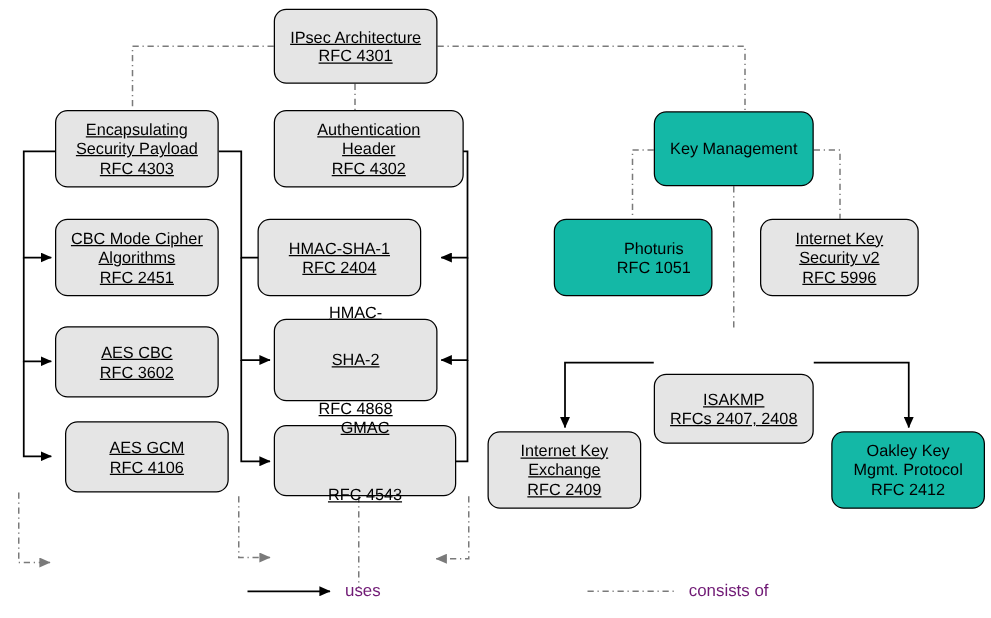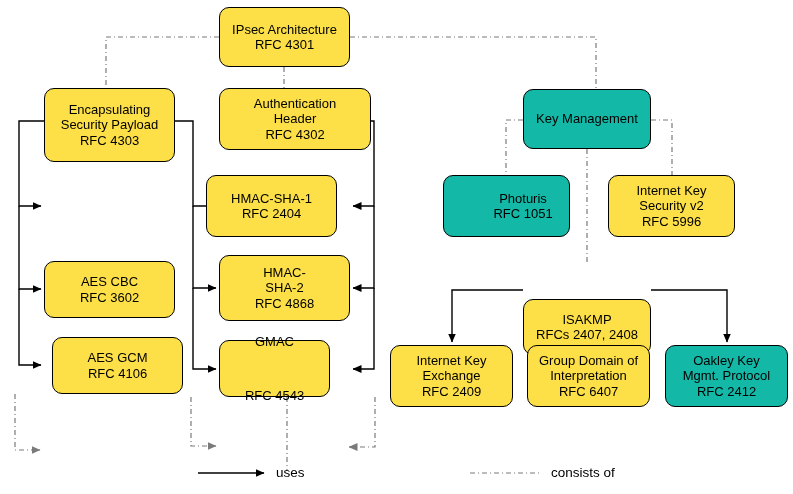--- a/index.html
+++ b/index.html
@@ -4,24 +4,24 @@
 <style>
   html,body{margin:0;padding:0;background:#ffffff;}
   body{width:793px;height:494px;overflow:hidden;
        font-family:"Liberation Sans","DejaVu Sans",sans-serif;}
   #diagram{position:relative;width:793px;height:494px;}
   svg{position:absolute;top:0;left:0;width:793px;height:494px;}
   .nodebox{position:absolute;box-sizing:border-box;border:1.4px solid #000;
            border-radius:10px;display:flex;flex-direction:column;
            align-items:center;justify-content:center;
            font-size:13px;line-height:15.5px;color:#000;text-align:center;}
-  .nodebox.blue{background:#fde047;}
+  .nodebox.blue{background:#e5e5e5;text-decoration:underline;}
   .nodebox.white{background:#14b8a6;}
   .nodebox .ln{display:block;white-space:nowrap;}
-  .legend-label{position:absolute;font-size:13.5px;color:#000000;white-space:nowrap;}
+  .legend-label{position:absolute;font-size:13.5px;color:#701a75;white-space:nowrap;}
 </style>
 </head>
 <body>
 
 <div id="diagram">
 
   <svg viewBox="0 0 793 494">
     <defs>
       <marker id="arrSolid" markerWidth="9" markerHeight="8" refX="8.5" refY="4" orient="auto" markerUnits="userSpaceOnUse">
         <path d="M0,0 L9,4 L0,8 z" fill="#000"></path>
@@ -71,75 +71,75 @@
     </g>
   </svg>
 
   <div class="legend-label" style="left:276px;top:465px;">uses</div>
   <div class="legend-label" style="left:551px;top:465px;">consists of</div>
 
 <div class="nodebox blue" style="left: 219px; top: 7px; width: 131px; height: 60px;">
       <span class="ln">IPsec Architecture</span>
       <span class="ln">RFC 4301</span>
     </div>
-    <div class="nodebox blue" style="left: 44px; top: 88px; width: 131px; height: 74px;">
+    <div class="nodebox blue" style="left: 44px; top: 88px; width: 131px; height: 62px;">
       <span class="ln">Encapsulating</span>
       <span class="ln">Security Payload</span>
       <span class="ln">RFC 4303</span>
     </div>
     <div class="nodebox blue" style="left: 219px; top: 88px; width: 152px; height: 62px;">
       <span class="ln">Authentication</span>
       <span class="ln">Header</span>
       <span class="ln">RFC 4302</span>
     </div>
     <div class="nodebox white" style="left: 523px; top: 89px; width: 128px; height: 60px;">
       <span class="ln">Key Management</span>
+    </div>
+    <div class="nodebox blue" style="left: 44px; top: 175px; width: 131px; height: 62px;">
+      <span class="ln">CBC Mode Cipher</span>
+      <span class="ln">Algorithms</span>
+      <span class="ln">RFC 2451</span>
     </div>
     <div class="nodebox blue" style="left: 206px; top: 175px; width: 131px; height: 62px;">
       <span class="ln">HMAC-SHA-1</span>
       <span class="ln">RFC 2404</span>
     </div>
     <div class="nodebox white" style="left: 443px; top: 175px; width: 127px; height: 62px; padding-left: 33px;">
       <span class="ln">Photuris</span>
       <span class="ln">RFC 1051</span>
     </div>
     <div class="nodebox blue" style="left: 608px; top: 175px; width: 127px; height: 62px;">
       <span class="ln">Internet Key</span>
       <span class="ln">Security v2</span>
       <span class="ln">RFC 5996</span>
     </div>
     <div class="nodebox blue" style="left: 44px; top: 261px; width: 131px; height: 57px;">
       <span class="ln">AES CBC</span>
       <span class="ln">RFC 3602</span>
     </div>
-    <div class="nodebox blue" style="left: 219px; top: 255px; width: 131px; height: 66px;">
+    <div class="nodebox blue" style="left: 219px; top: 255px; width: 131px; height: 66px; gap: 23px;">
       <span class="ln">HMAC-</span>
       <span class="ln">SHA-2</span>
       <span class="ln">RFC 4868</span>
     </div>
     <div class="nodebox blue" style="left: 523px; top: 262px; width: 128px; height: 56px; margin-top: 37px;">
       <span class="ln">ISAKMP</span>
       <span class="ln">RFCs 2407, 2408</span>
     </div>
     <div class="nodebox blue" style="left: 52px; top: 337px; width: 131px; height: 57px;">
       <span class="ln">AES GCM</span>
       <span class="ln">RFC 4106</span>
     </div>
-    <div class="nodebox blue" style="left: 219px; top: 340px; width: 111px; height: 57px; gap: 39px;">
+    <div class="nodebox blue" style="left: 219px; top: 340px; width: 146px; height: 57px; gap: 39px;">
       <span class="ln">GMAC</span>
       <span class="ln">RFC 4543</span>
     </div>
     <div class="nodebox blue" style="left: 390px; top: 345px; width: 123px; height: 62px;">
       <span class="ln">Internet Key</span>
       <span class="ln">Exchange</span>
       <span class="ln">RFC 2409</span>
-    </div>
-    <div class="nodebox blue" style="left: 527px; top: 345px; width: 123px; height: 62px;">
-      <span class="ln">Group Domain of</span>
-      <span class="ln">Interpretation</span>
-      <span class="ln">RFC 6407</span>
     </div>
     <div class="nodebox white" style="left: 665px; top: 345px; width: 123px; height: 62px;">
       <span class="ln">Oakley Key</span>
       <span class="ln">Mgmt. Protocol</span>
       <span class="ln">RFC 2412</span>
     </div>
   </div>
 
 </body></html>

